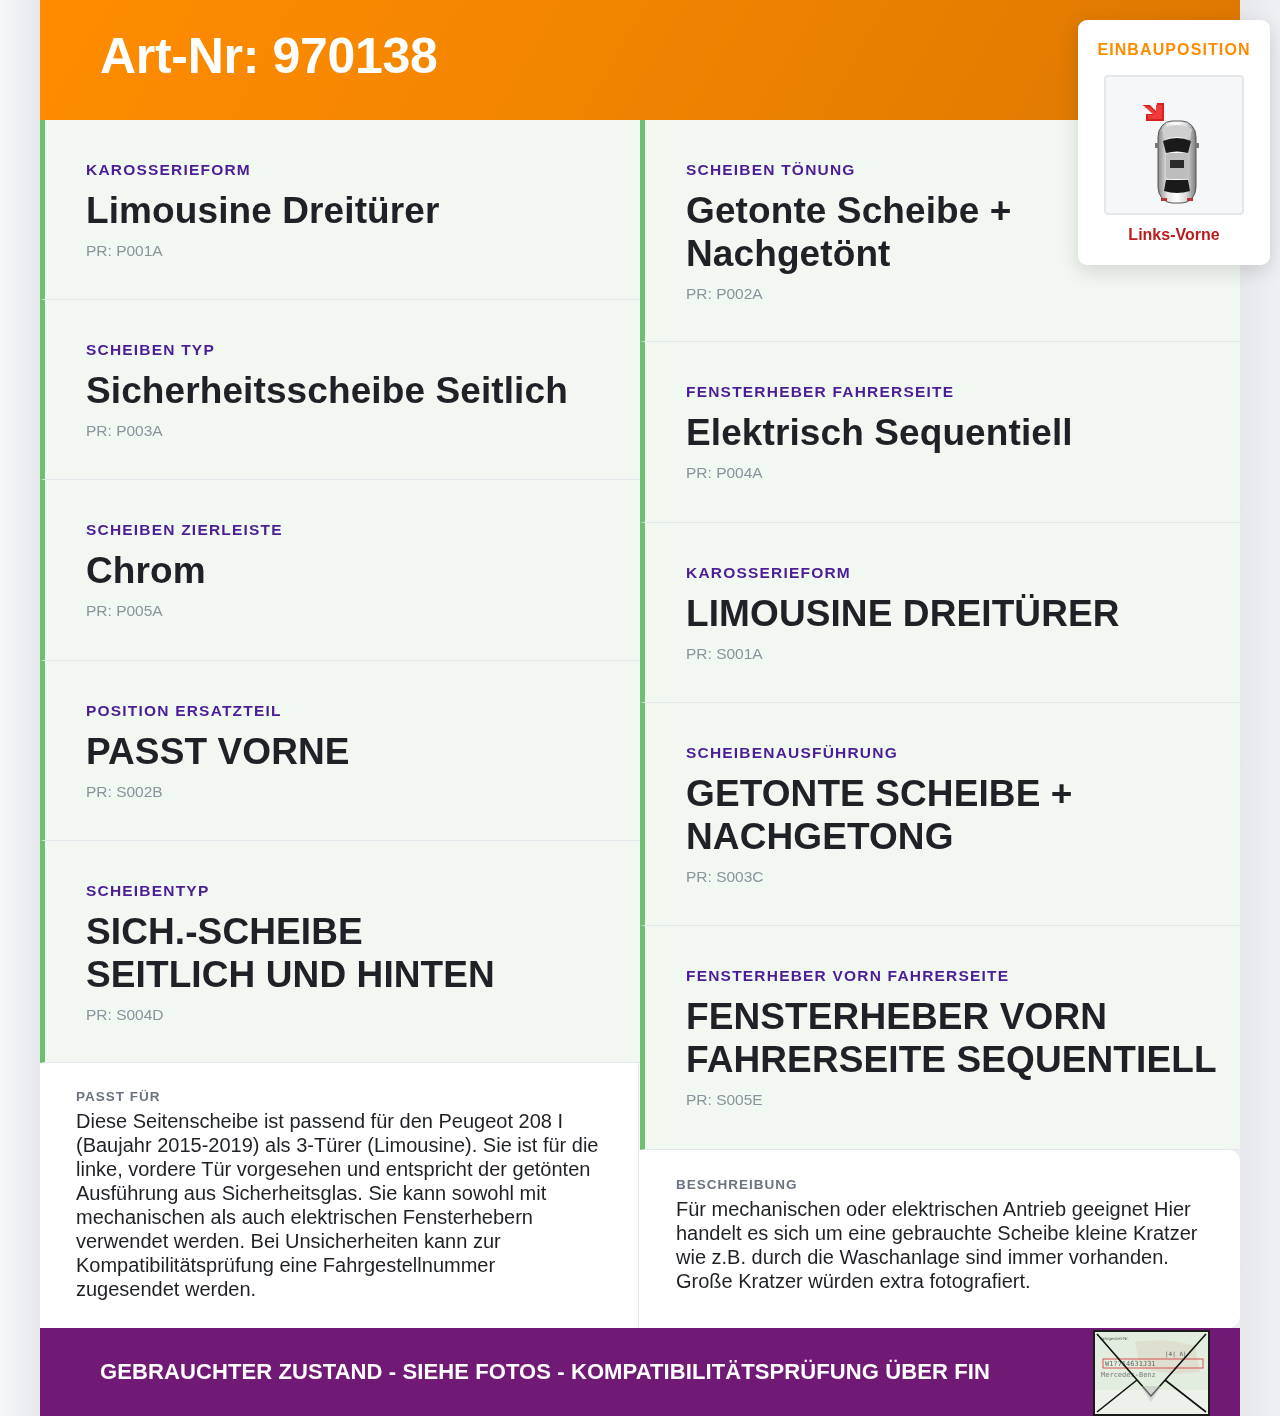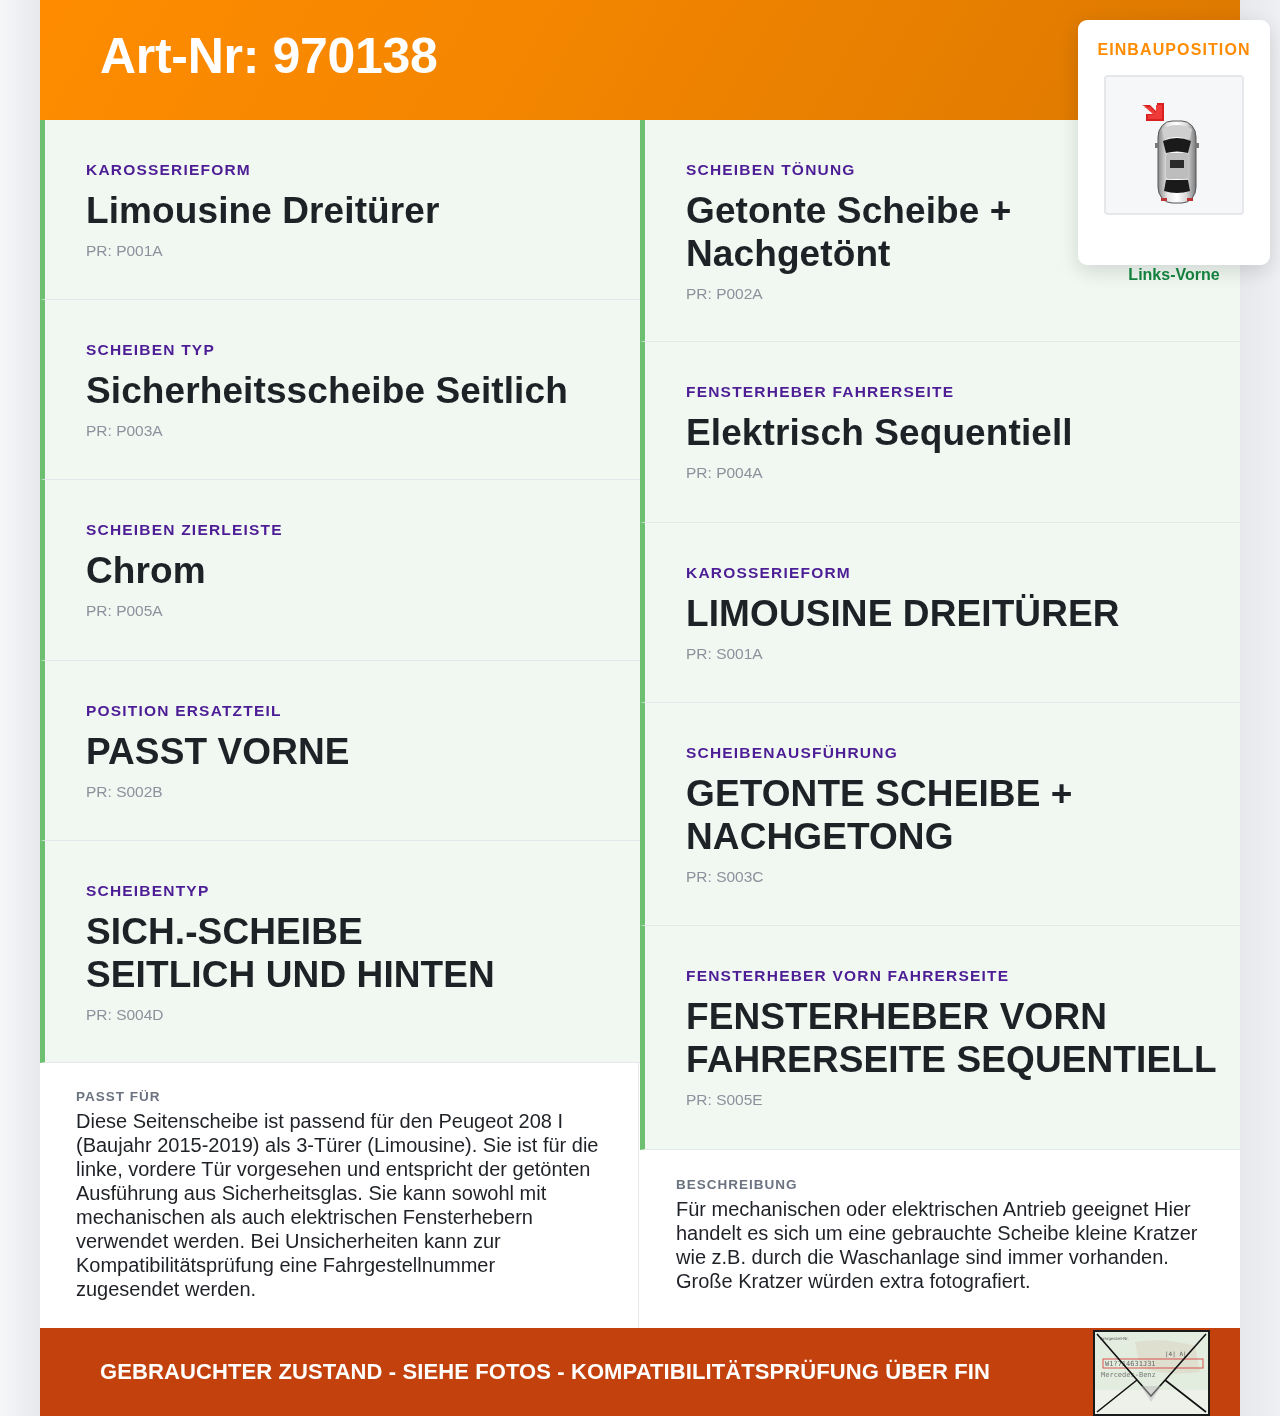--- a/index.html
+++ b/index.html
@@ -48,32 +48,32 @@
     letter-spacing: 0.1px;
   }
   .card-pr {
     margin-top: 10px;
     font-size: 15.5px; color: #8a929c; line-height: 18px;
   }
   .text-block {
     position: absolute; background: #ffffff; padding: 0 36px;
   }
   .text-block-left { left: 0; top: 1063px; width: 599px; height: 265px; border-right: 1px solid #e5e7eb; padding-top: 26px; }
-  .text-block-right { left: 600px; top: 1150px; width: 600px; height: 178px; padding-top: 27px; }
+  .text-block-right { left: 600px; top: 1150px; width: 600px; height: 178px; padding-top: 27px; border-radius: 12px; }
   .tb-label {
     font-size: 13.5px; font-weight: 700; color: #6b7280; letter-spacing: 1px;
     text-transform: uppercase; line-height: 16px;
   }
   .tb-body {
     margin-top: 4px;
     font-size: 20px; color: #1e2126; line-height: 24px; font-weight: 500;
   }
   .footer {
     position: absolute; left: 0; top: 1328px; width: 1200px; height: 88px;
-    background: #c2410c;
+    background: #701a75;
   }
   .footer-text {
     position: absolute; left: 60px; top: 30px;
     font-size: 22px; font-weight: 700; color: #ffffff; line-height: 28px; letter-spacing: 0.1px;
   }
   .fin-image {
     position: absolute; left: 1053px; top: 2px; width: 117px; height: 86px;
     background: #eef0ea; border: 2px solid #1a1a1a; overflow: hidden;
   }
   .position-card {
@@ -85,21 +85,21 @@
   .position-title {
     position: absolute; left: 0; top: 21px; width: 192px; text-align: center;
     font-size: 16px; font-weight: 700; color: #ff8c00; letter-spacing: 1.1px;
   }
   .position-image {
     position: absolute; left: 26px; top: 55px; width: 140px; height: 140px;
     background: #f6f7f9; border: 2px solid #e5e7eb; border-radius: 4px;
   }
   .position-caption {
     position: absolute; left: 0; top: 206px; width: 192px; text-align: center;
-    font-size: 16px; font-weight: 700; color: #15803d; margin-top: 40px;
+    font-size: 16px; font-weight: 700; color: #b91c1c;
   }
 </style>
 </head>
 <body>
 
 <div class="page-bg-left"></div>
 <div class="page-bg-right"></div>
 
 <div class="sheet">
 

